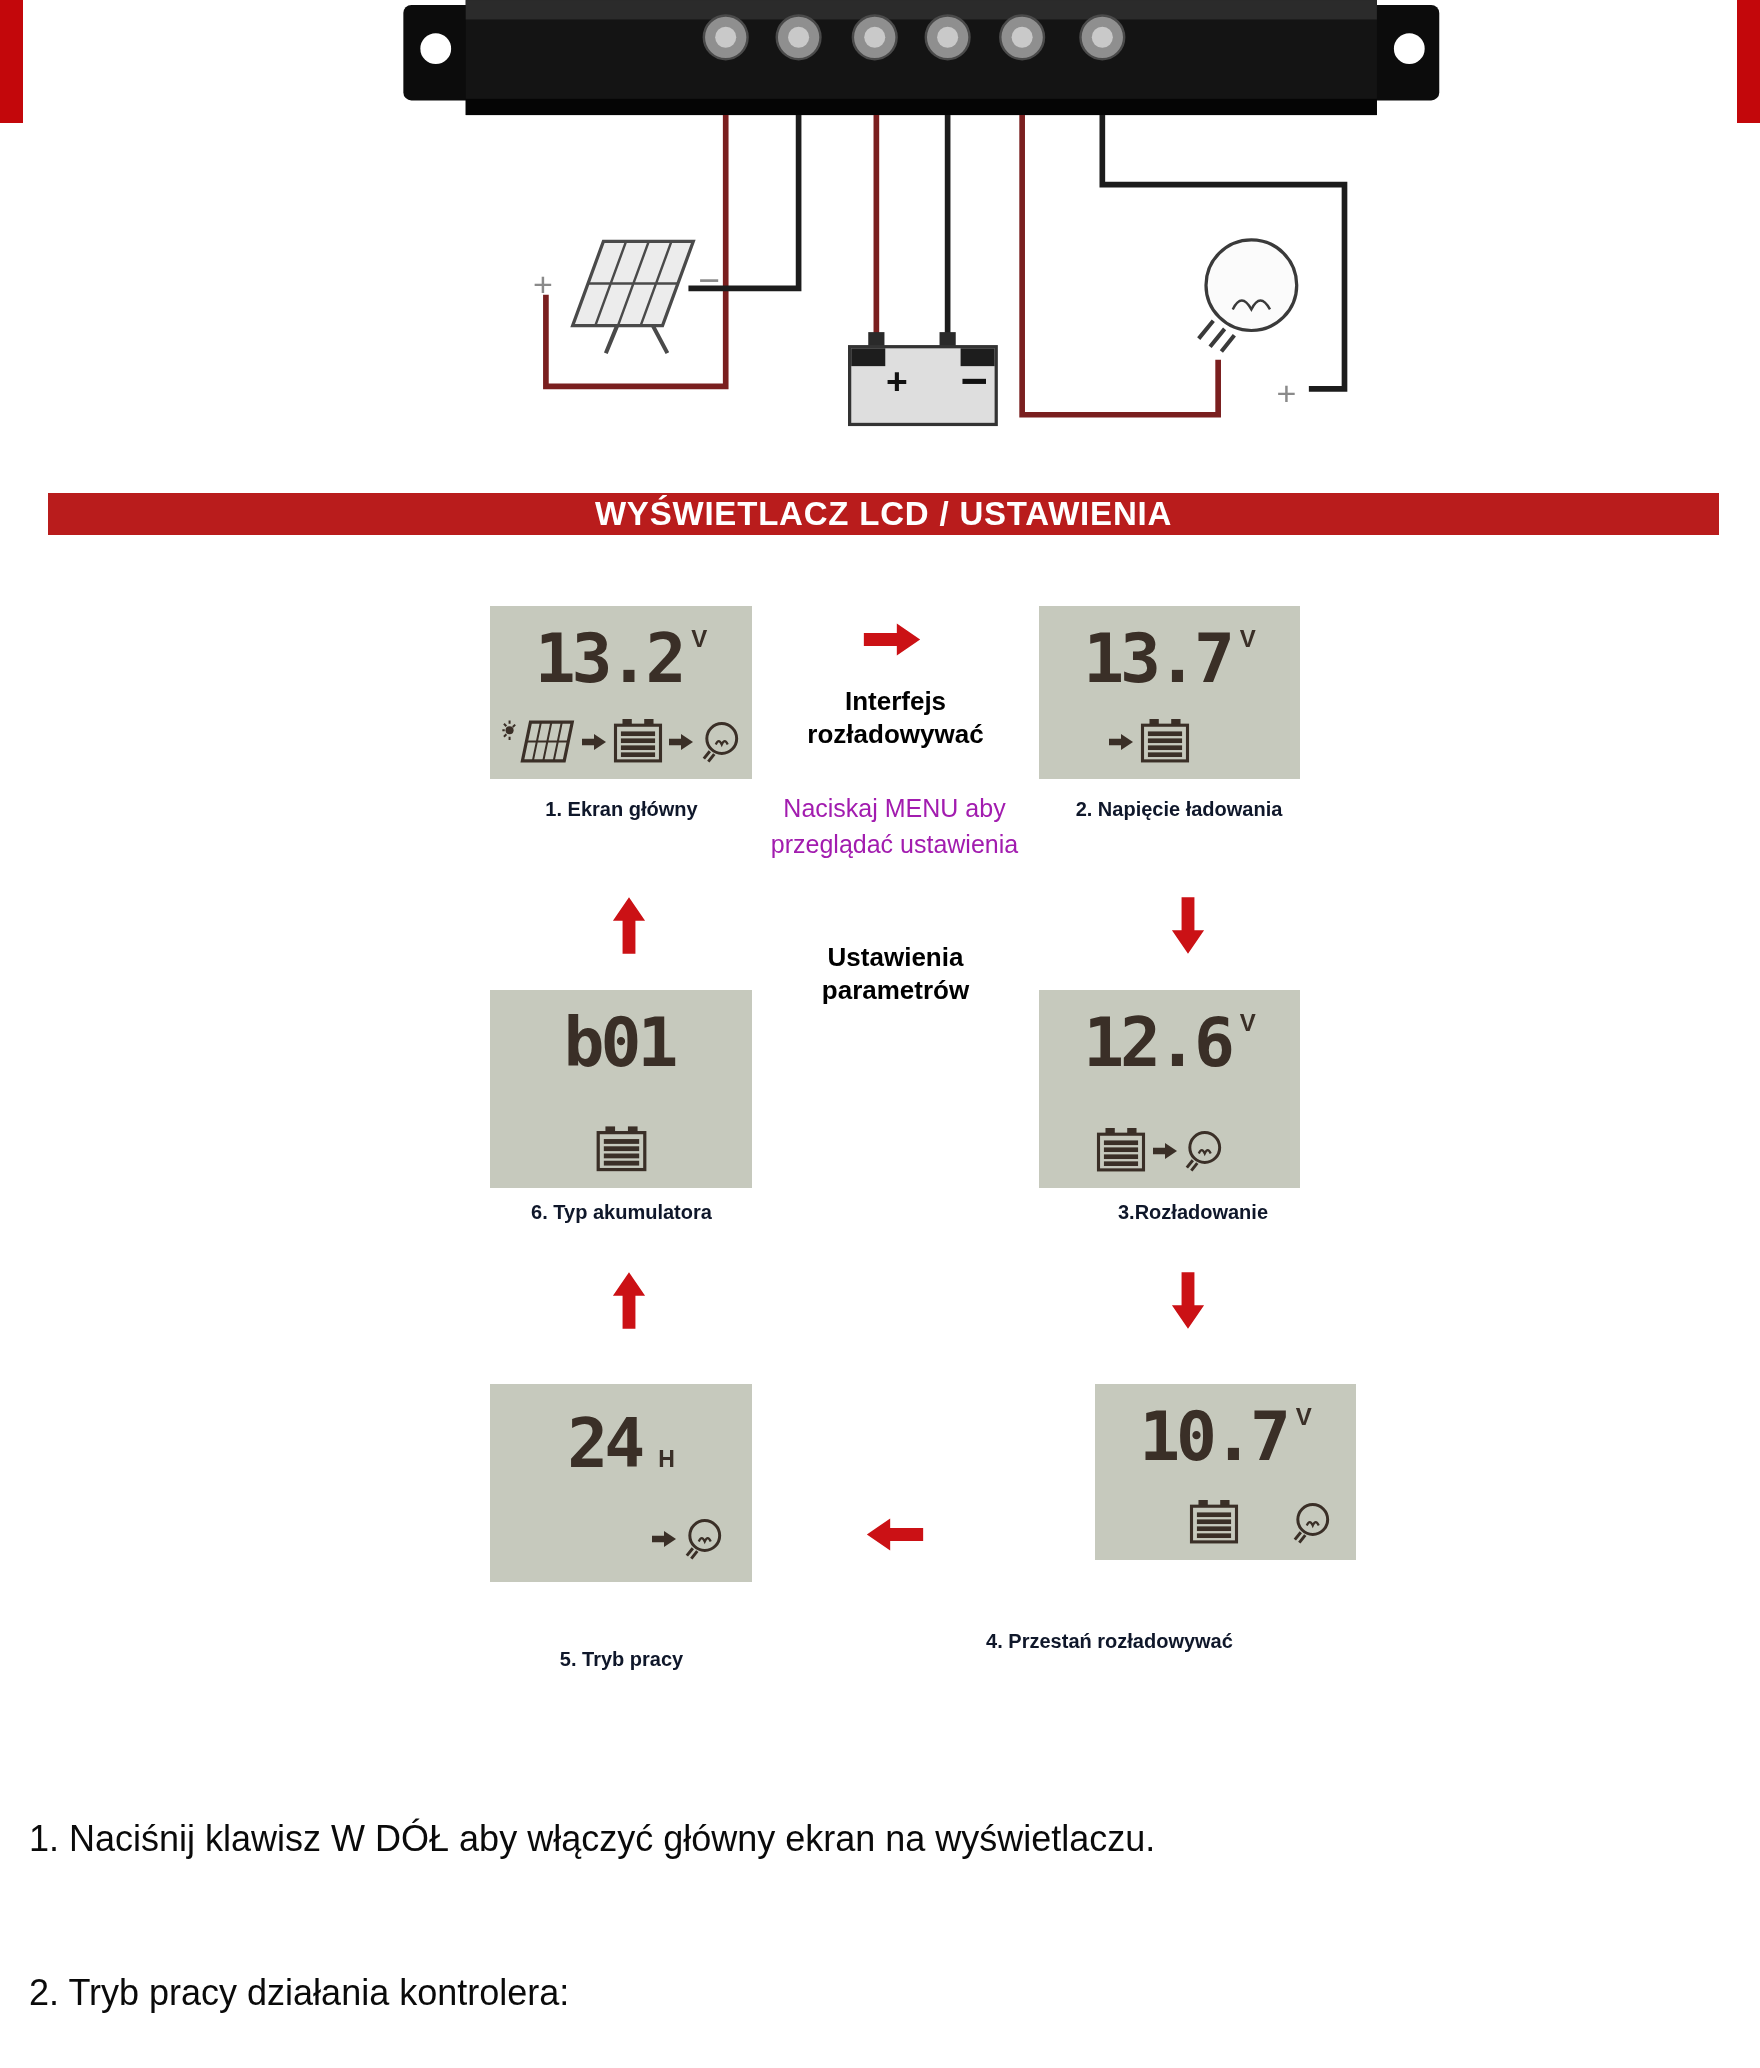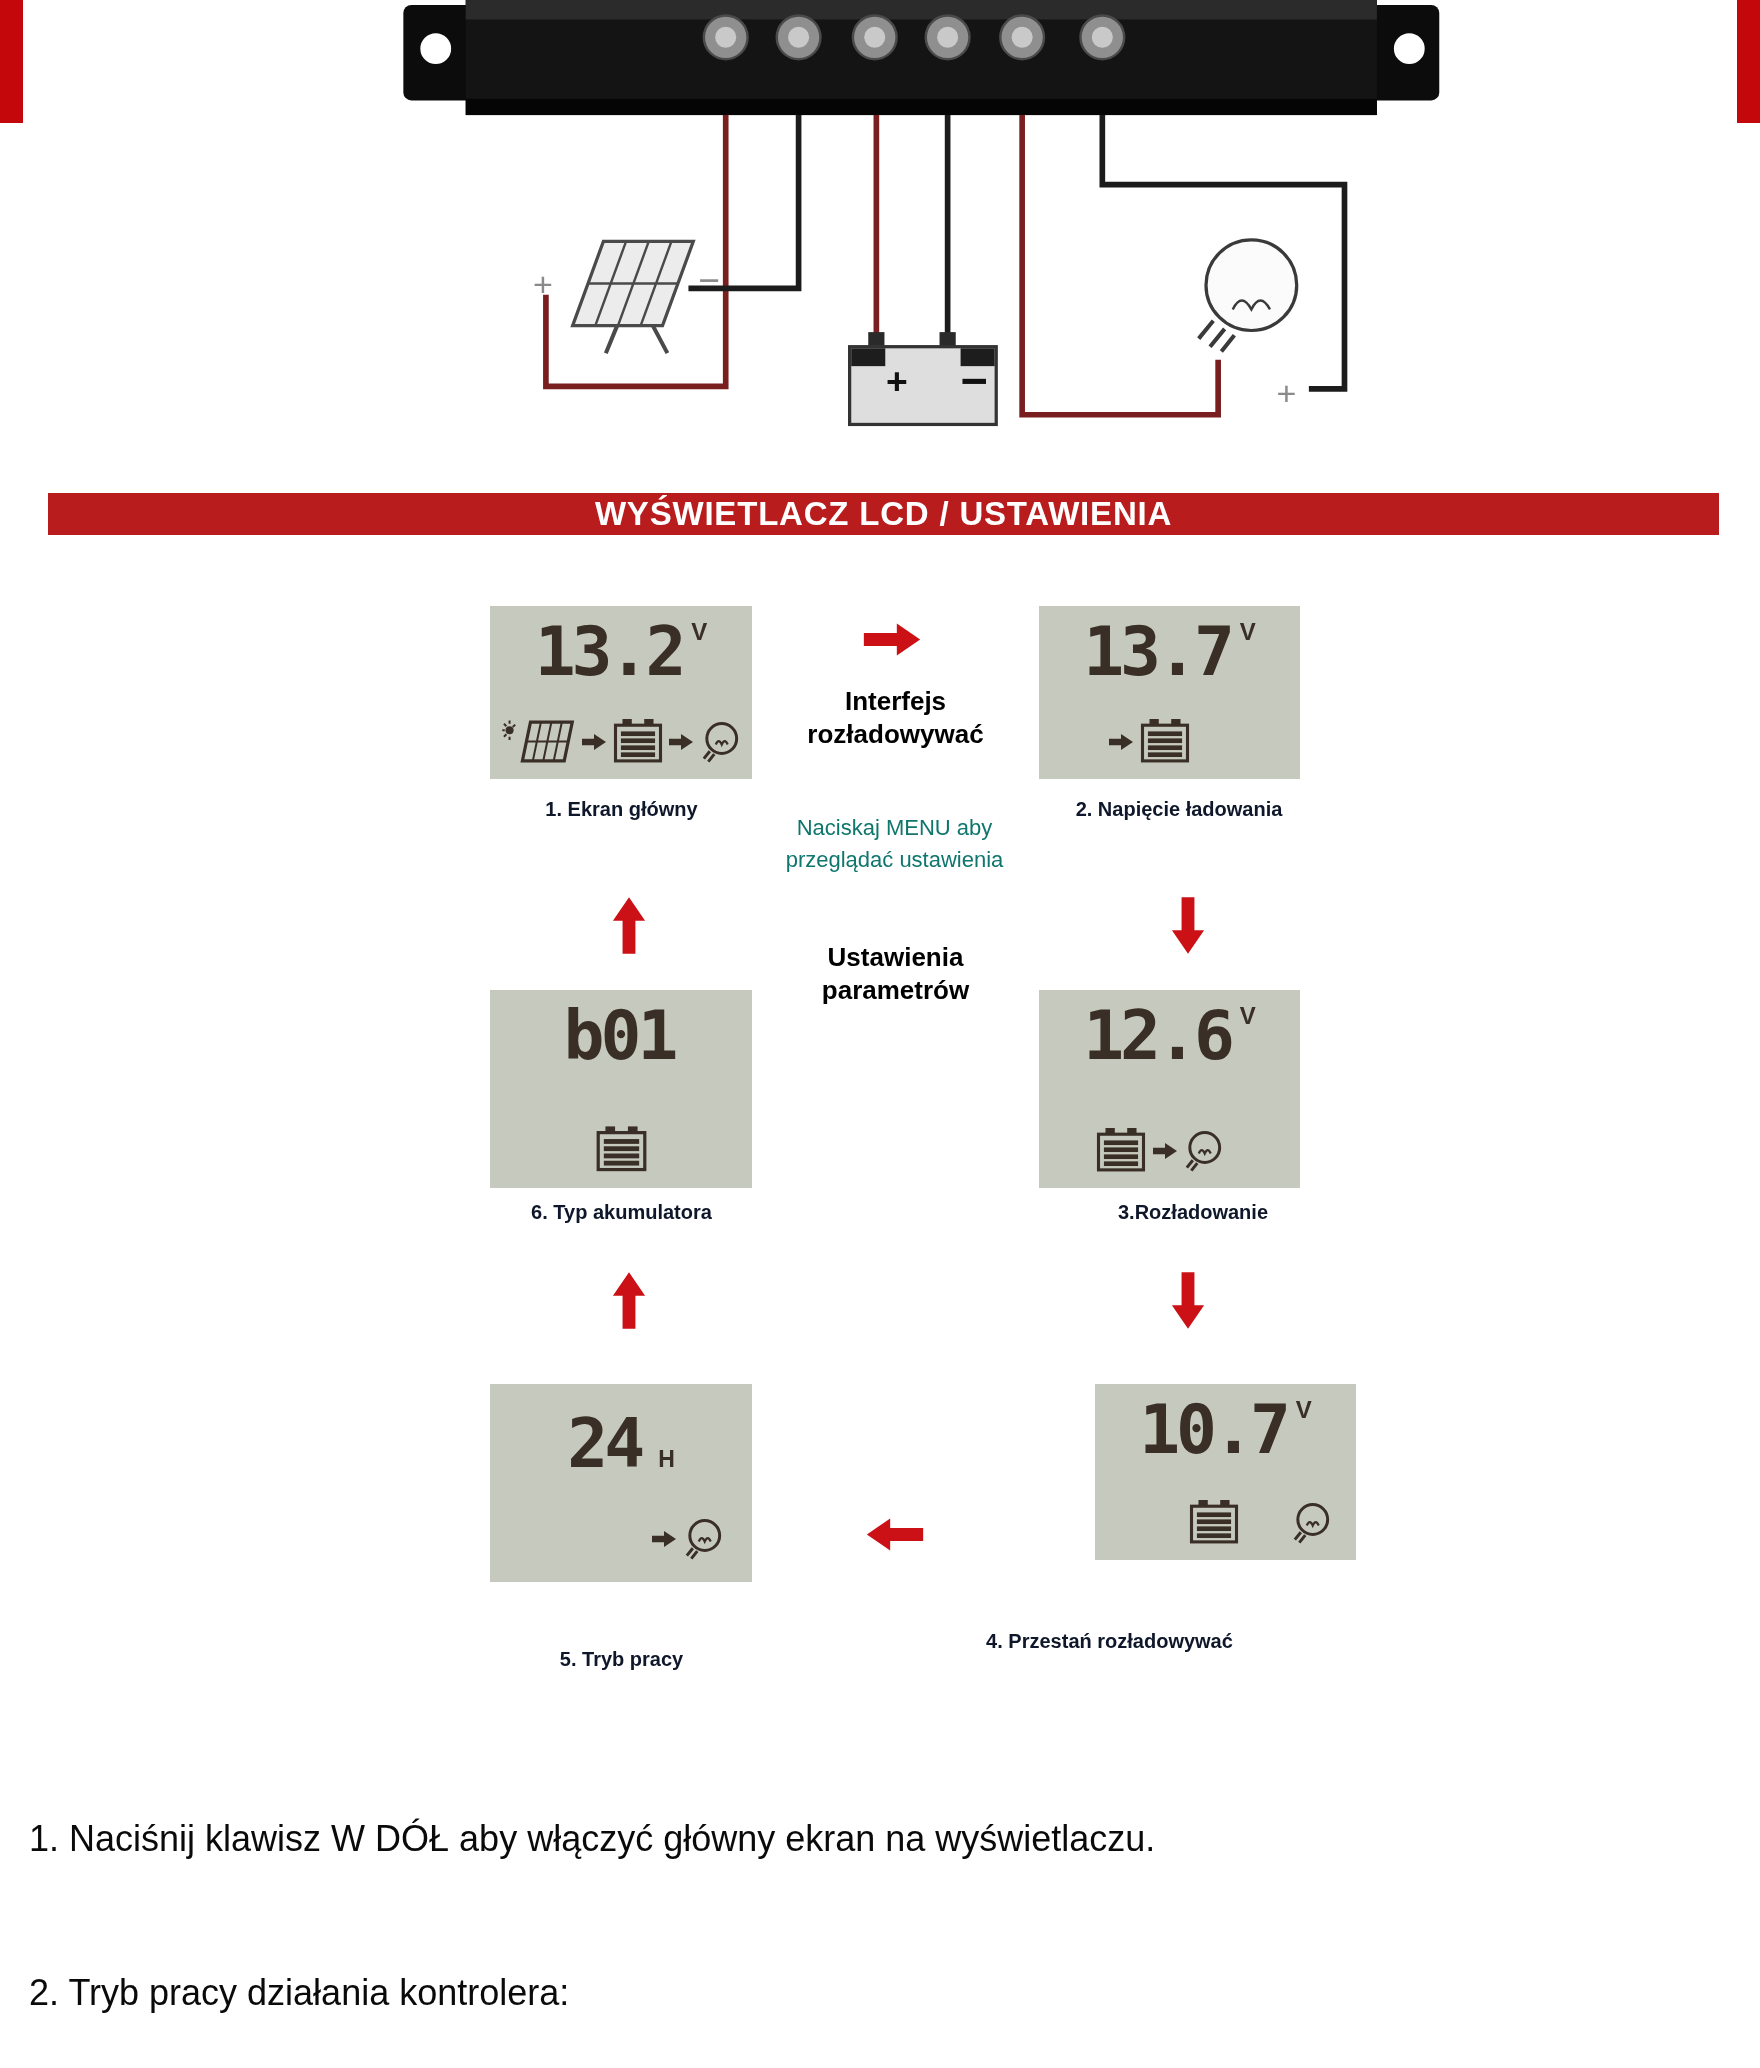--- a/index.html
+++ b/index.html
@@ -22,21 +22,21 @@
     background:#b91c1c; color:#fff;
     display:flex; align-items:center; justify-content:center;
     font-weight:bold; font-size:33px; letter-spacing:0.8px;
   }
 
   .lcd {
     position:absolute; background:#c6c9bd; color:#3a2f27;
   }
   .value-row {
     display:flex; justify-content:center; align-items:flex-start;
-    padding-top:12px;
+    padding-top:19px;
   }
   .digits {
     font-family:"DejaVu Sans Mono", monospace;
     font-weight:bold; font-size:68px; line-height:1;
     letter-spacing:-4px; margin-right:4px;
   }
   .unit {
     font-size:24px; font-weight:bold; margin-left:4.9px; margin-top:0;
   }
   .unit.low { align-self:flex-end; margin-bottom:4.9px; margin-left:13px; font-size:23px; }
@@ -48,21 +48,21 @@
   .icon-row.left { justify-content:flex-start; }
 
   .slabel {
     position:absolute; font-weight:bold; font-size:20px; text-align:center; color:#0f172a;
   }
   .ctitle {
     position:absolute; font-weight:bold; font-size:26px; text-align:center;
     line-height:1.25; color:#000;
   }
   .ctext {
-    position:absolute; font-size:22px; text-align:center; line-height:1.45; color:#0f766e;margin-top:22px;
+    position:absolute; font-size:25px; text-align:center; line-height:1.45; color:#a21caf;
   }
   .rarrow { position:absolute; color:#cb1115; width:62px; height:37px; }
 
   .instr {
     position:absolute; left:29px; top:1711px; width:1709px;
     font-size:36px; line-height:1.42; color:#0a0a0a;
     white-space:pre-wrap;
   }
   .instr div { min-height:50px; }
 

